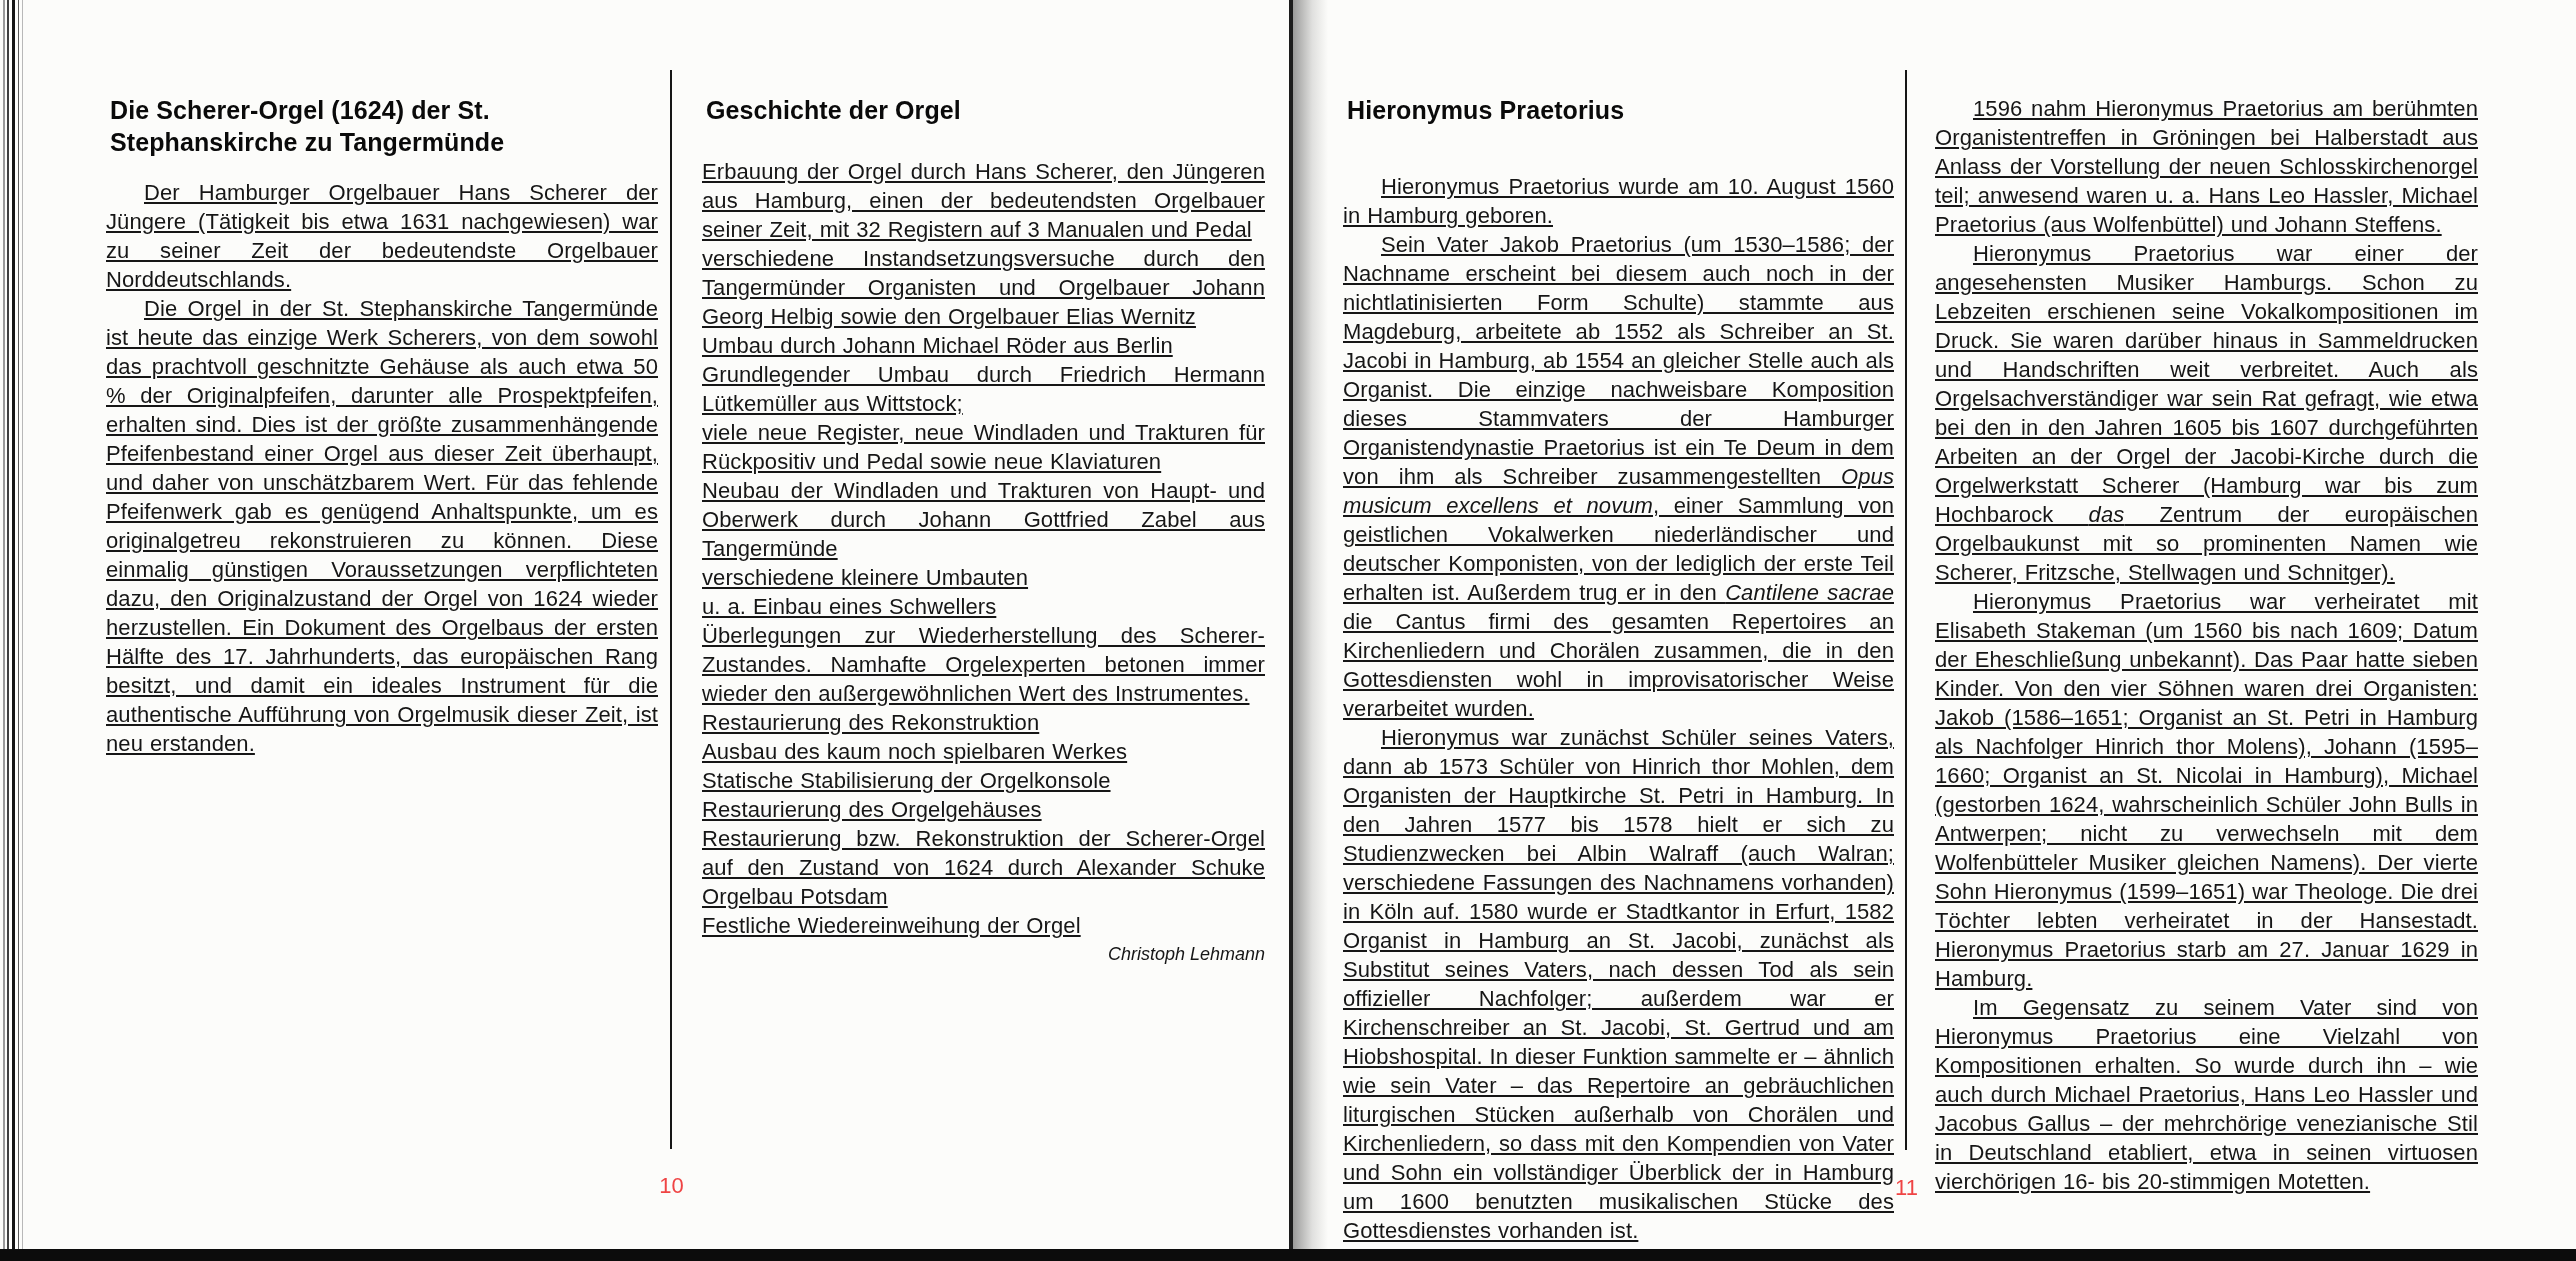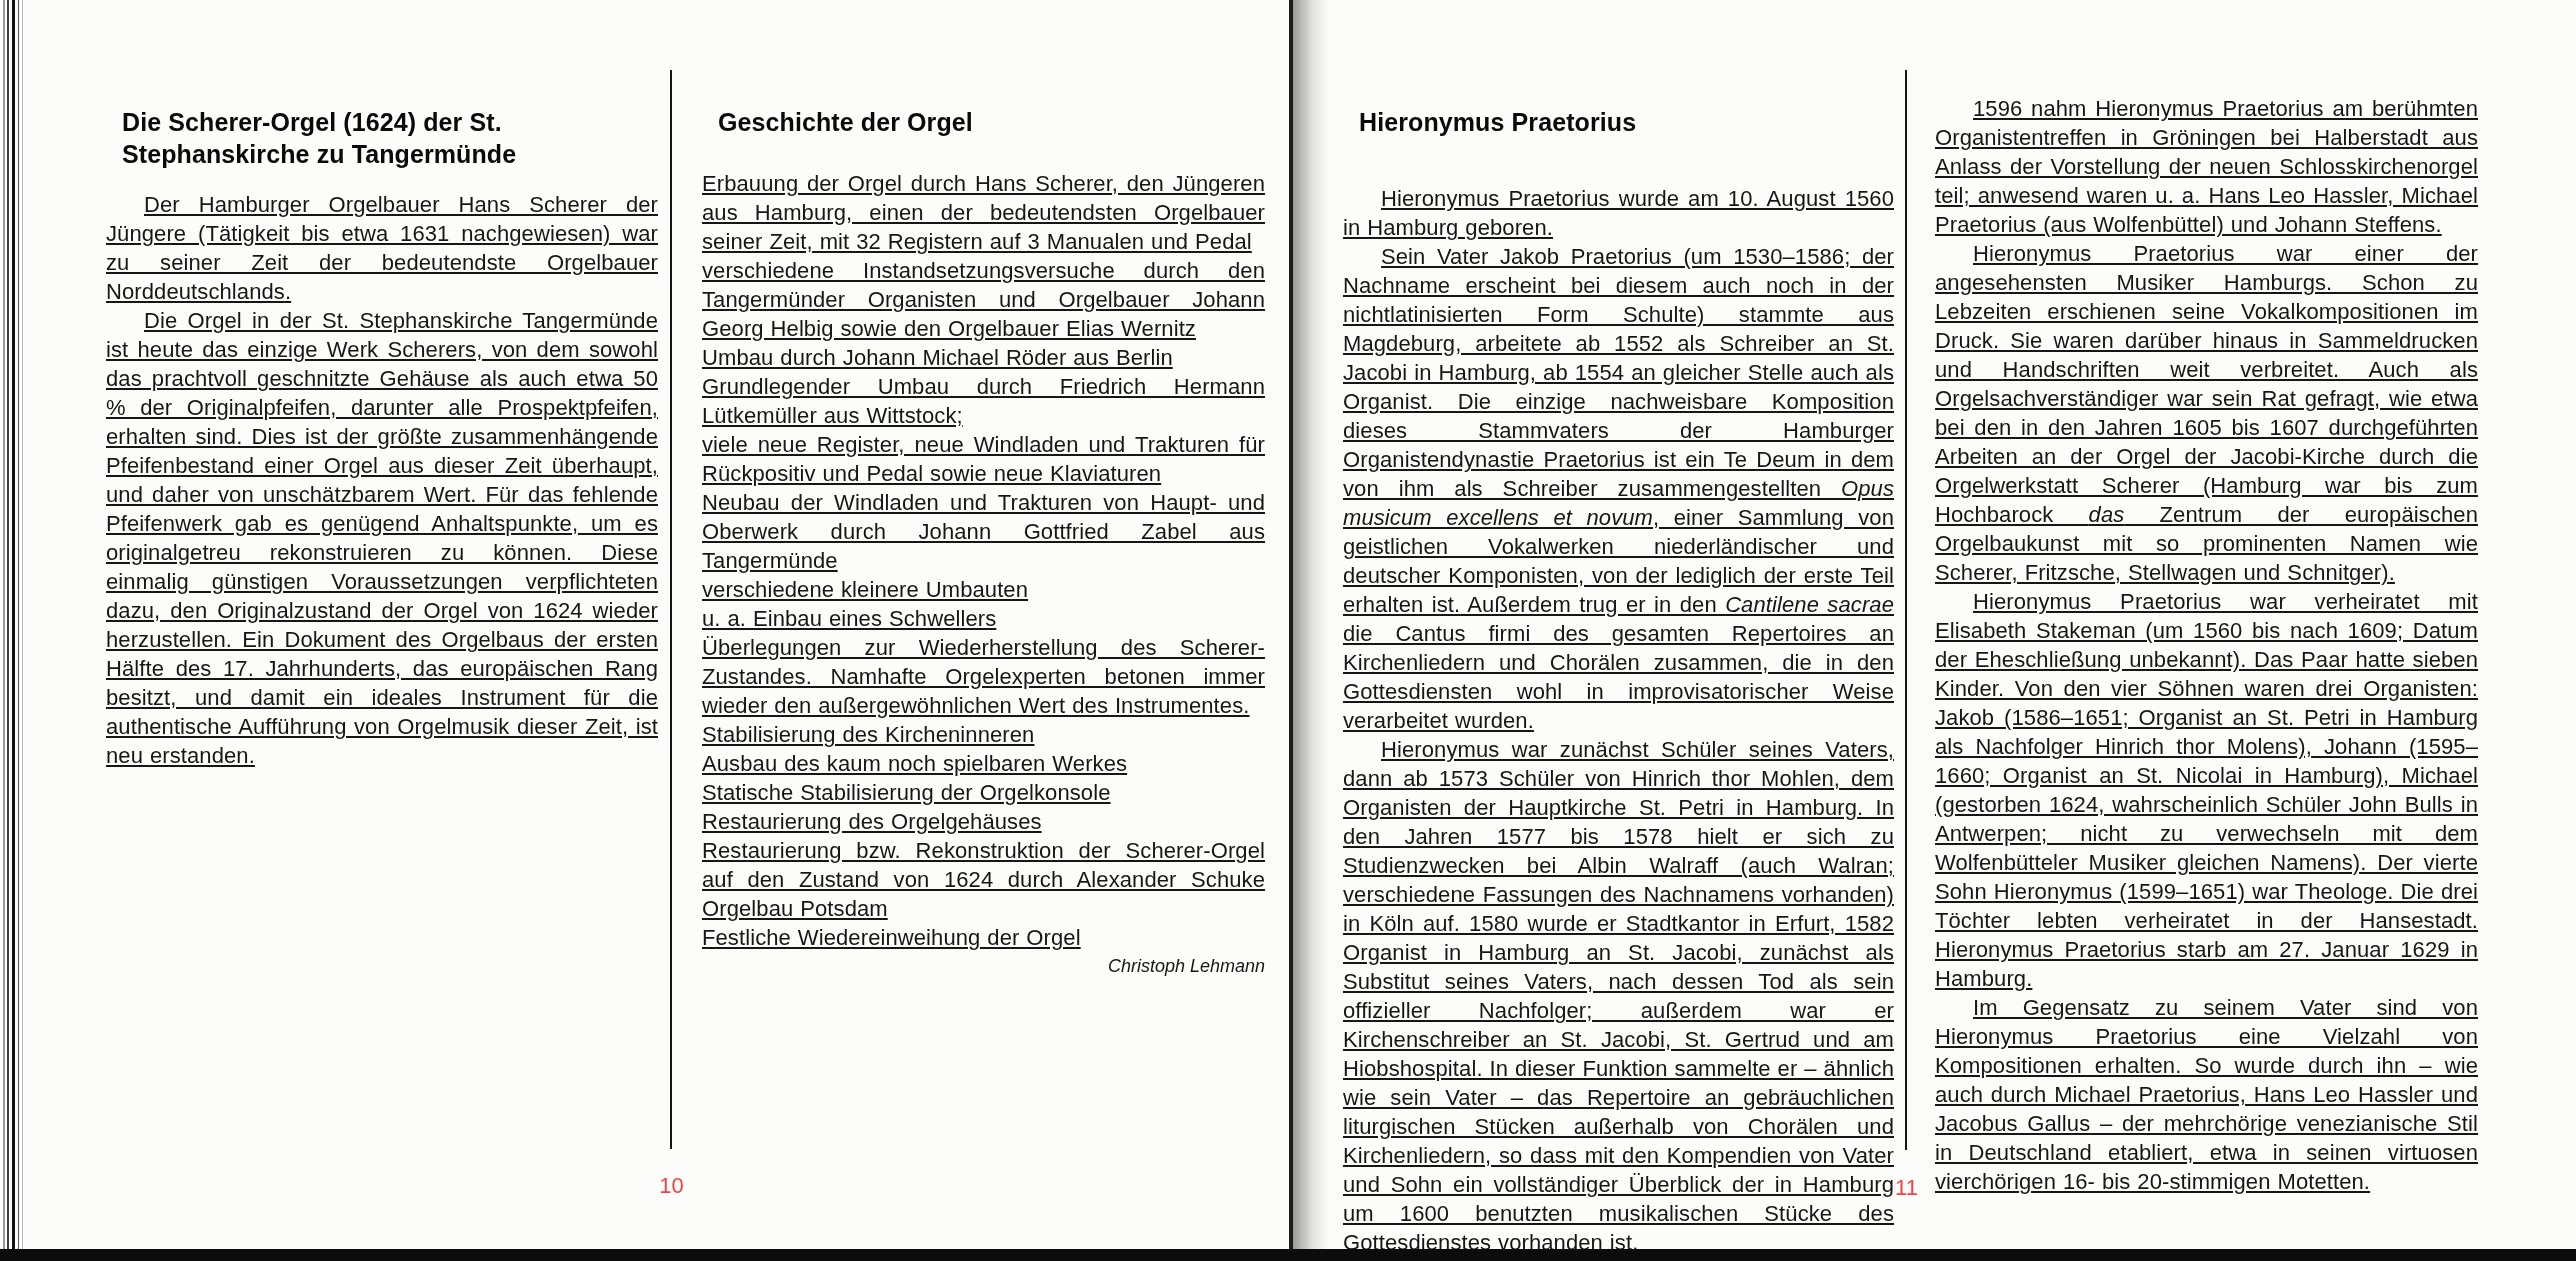--- a/index.html
+++ b/index.html
@@ -4,21 +4,21 @@
 <style>
   html,body{margin:0;padding:0;}
   body{
     width:2576px;height:1261px;position:relative;overflow:hidden;
     background:#fcfcfa;color:#161616;
     font-family:"Liberation Sans","DejaVu Sans",sans-serif;
     -webkit-font-smoothing:antialiased;
   }
   .col{position:absolute;}
   .col-title{
-    margin:16px;font-size:25px;line-height:32px;font-weight:700;color:#0a0a0a;
+    margin:4px;font-size:25px;line-height:32px;font-weight:700;color:#0a0a0a;
     letter-spacing:0.1px;
   }
   .para{
     margin:0;font-size:22px;line-height:29px;text-align:justify;
     letter-spacing:0.1px;word-spacing:0.7px;text-decoration:underline;
   }
   .para.indent{text-indent:38px;}
   .body-block{margin:0;}
   .tl-entry .para{text-indent:0;}
   .signature{
@@ -78,21 +78,21 @@
           <p class="para">Neubau der Windladen und Trakturen von Haupt- und Oberwerk durch Johann Gottfried Zabel aus Tangermünde</p>
         </div>
         <div class="tl-entry">
           <p class="para">verschiedene kleinere Umbauten</p>
           <p class="para">u. a. Einbau eines Schwellers</p>
         </div>
         <div class="tl-entry">
           <p class="para">Überlegungen zur Wiederherstellung des Scherer-Zustandes. Namhafte Orgelexperten betonen immer wieder den außergewöhnlichen Wert des Instrumentes.</p>
         </div>
         <div class="tl-entry">
-          <p class="para">Stabilisierung des Kircheninneren</p>
+          <p class="para">Restaurierung des Rekonstruktion</p>
         </div>
         <div class="tl-entry">
           <p class="para">Ausbau des kaum noch spielbaren Werkes</p>
         </div>
         <div class="tl-entry">
           <p class="para">Statische Stabilisierung der Orgelkonsole</p>
         </div>
         <div class="tl-entry">
           <p class="para">Restaurierung des Orgelgehäuses</p>
         </div>

